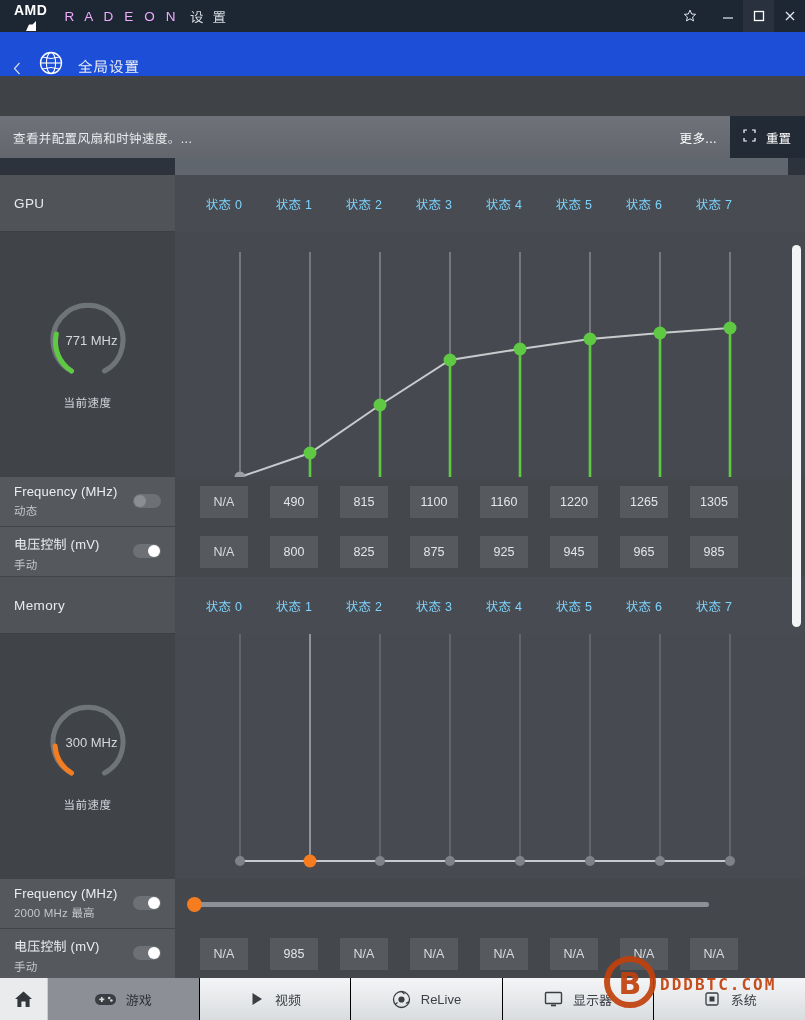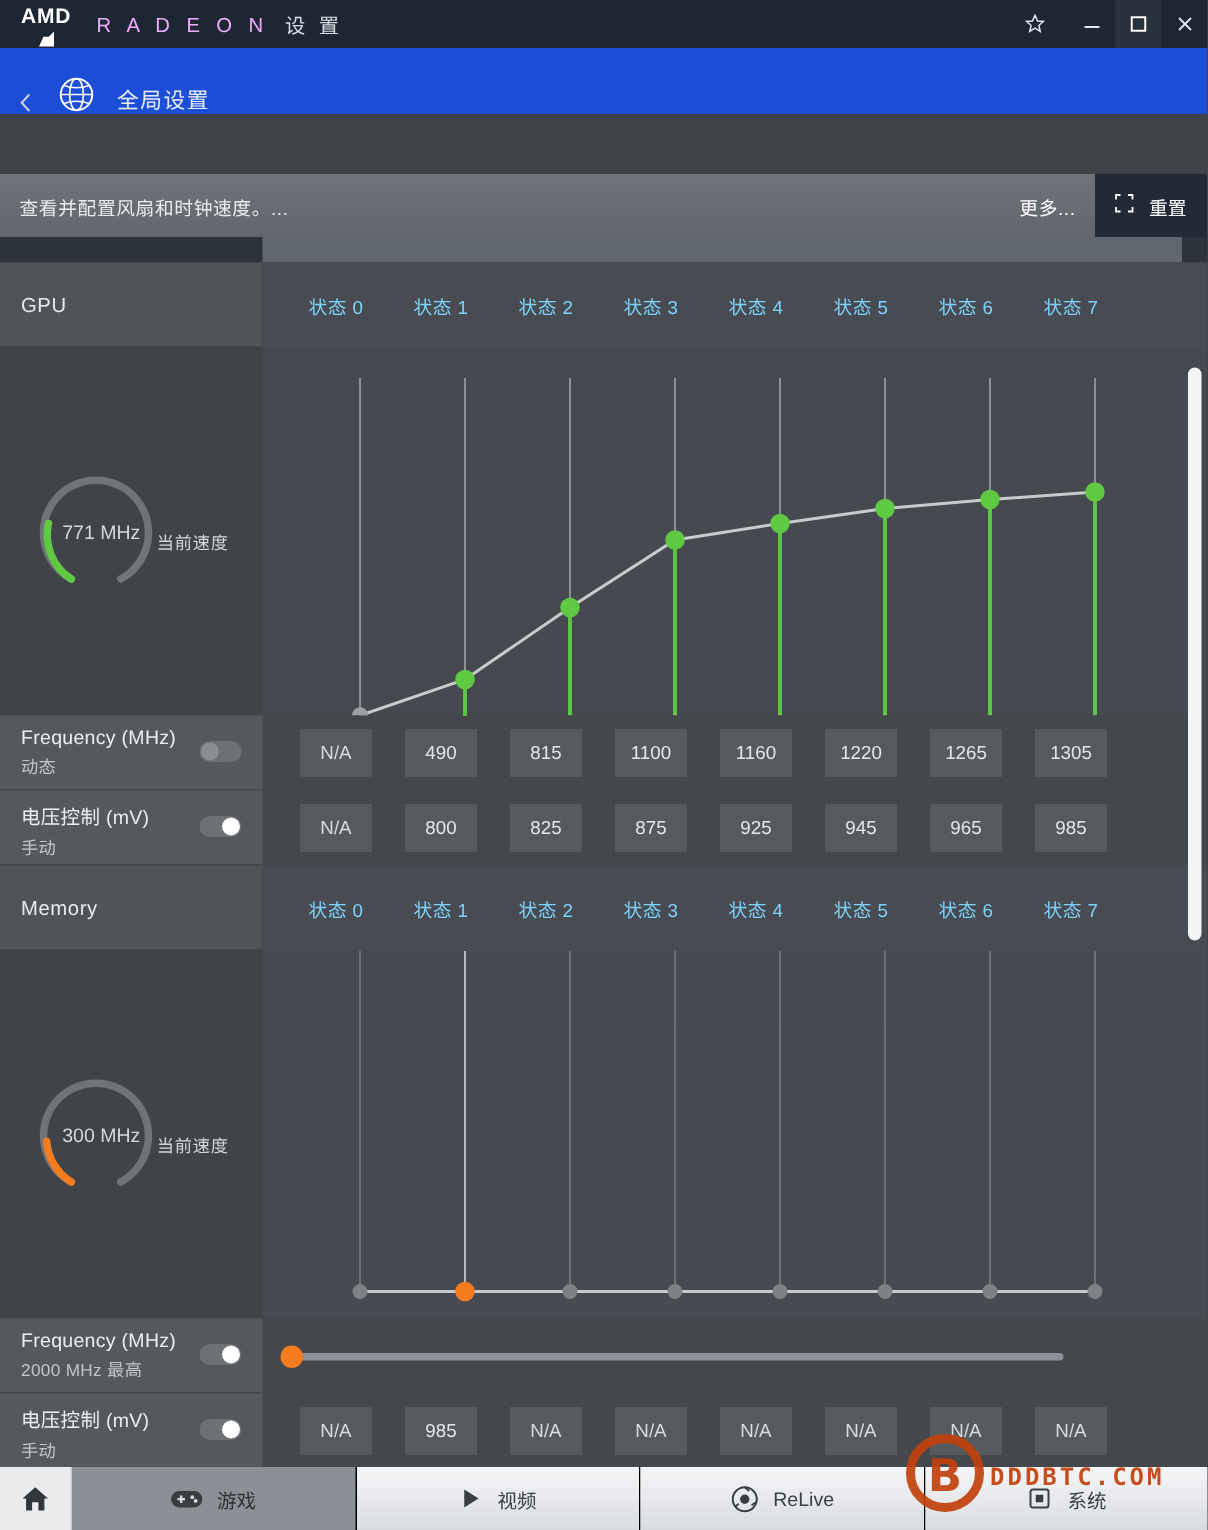--- a/index.html
+++ b/index.html
@@ -98,21 +98,21 @@
     height:57px; display:flex; align-items:center;
     background:#484b51;
   }
   .states-row { display:flex; width:100%; padding-left:14px; }
   .state-lbl {
     width:70px; text-align:center; font-size:12.5px; color:#7dd3fc; letter-spacing:.3px;
   }
 
   
   .gauge-panel {
-    height:245px; background:#404449; display:flex; flex-direction:row;
+    height:245px; background:#404449; display:flex; flex-direction:column;
     align-items:center; justify-content:center;
   }
   .gauge { position:relative; width:82px; height:82px; }
   .gauge svg { display:block; }
   .gauge-val {
     position:absolute; left:0; top:0; width:82px; height:82px;
     display:flex; align-items:center; justify-content:center;
     font-size:13px; color:#d4d8dc; padding-left:8px;
   }
   .gauge-cap { margin-top:13px; font-size:11.5px; color:#d2d6da; letter-spacing:.5px; }
@@ -594,20 +594,29 @@
           <circle cx="9.5" cy="9.5" r="8" fill="none" stroke="#3a3e43" stroke-width="1.3"></circle>
           <circle cx="9.5" cy="9.5" r="3.1" fill="#3a3e43"></circle>
           <path d="M9.5 1.5 L12.5 4" stroke="#3a3e43" stroke-width="1.2" fill="none"></path>
           <path d="M17 11.5 L14 13.5" stroke="#3a3e43" stroke-width="1.2" fill="none"></path>
           <path d="M3 14.5 L5.5 12.5" stroke="#3a3e43" stroke-width="1.2" fill="none"></path>
         </svg>
       </span>
       <span>ReLive</span>
     </div>
 
+    <div class="nav-item">
+      <span class="nav-ico">
+        <svg width="19" height="17" viewBox="0 0 19 17">
+          <rect x="1.5" y="1.5" width="16" height="11" rx="1" fill="none" stroke="#3a3e43" stroke-width="1.4"></rect>
+          <rect x="7" y="13.5" width="5" height="1.8" fill="#3a3e43"></rect>
+        </svg>
+      </span>
+      <span>显示器</span>
+    </div>
 
     <div class="nav-item">
       <span class="nav-ico">
         <svg width="18" height="18" viewBox="0 0 18 18">
           <rect x="3" y="3" width="12" height="12" rx="1.5" fill="none" stroke="#3a3e43" stroke-width="1.3"></rect>
           <rect x="6.5" y="6.5" width="5" height="5" fill="#3a3e43"></rect>
         </svg>
       </span>
       <span>系统</span>
     </div>

